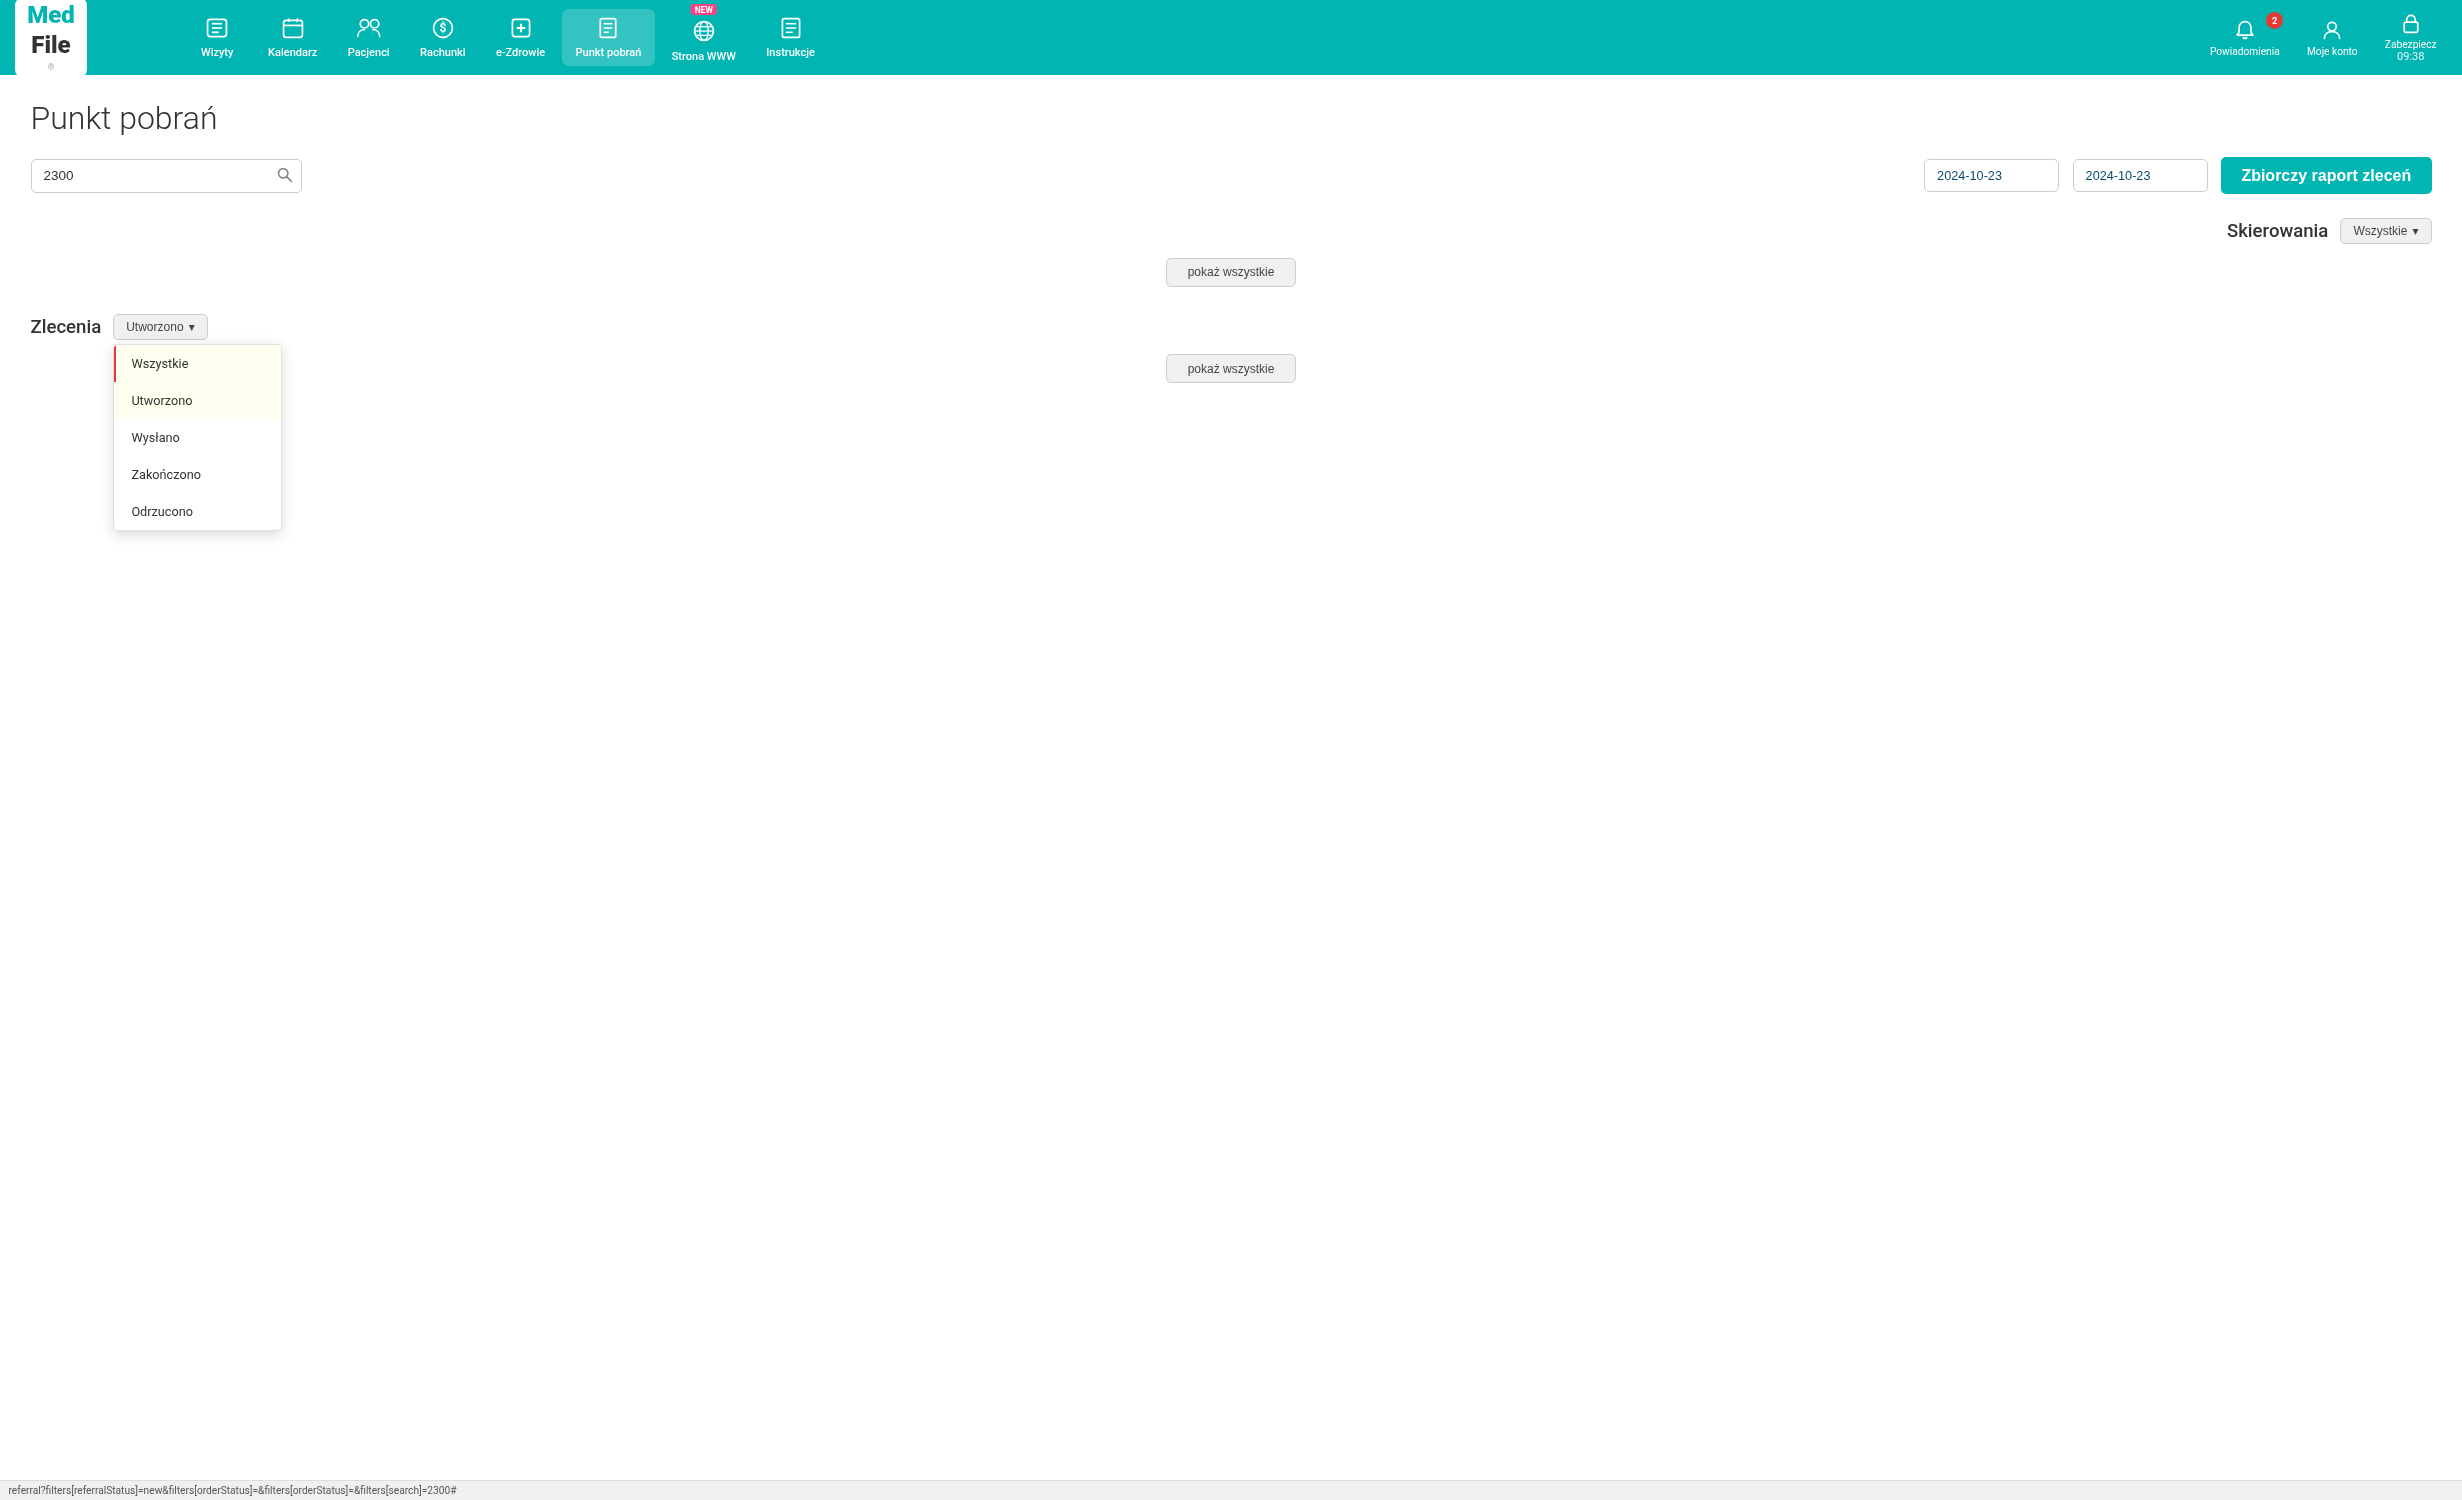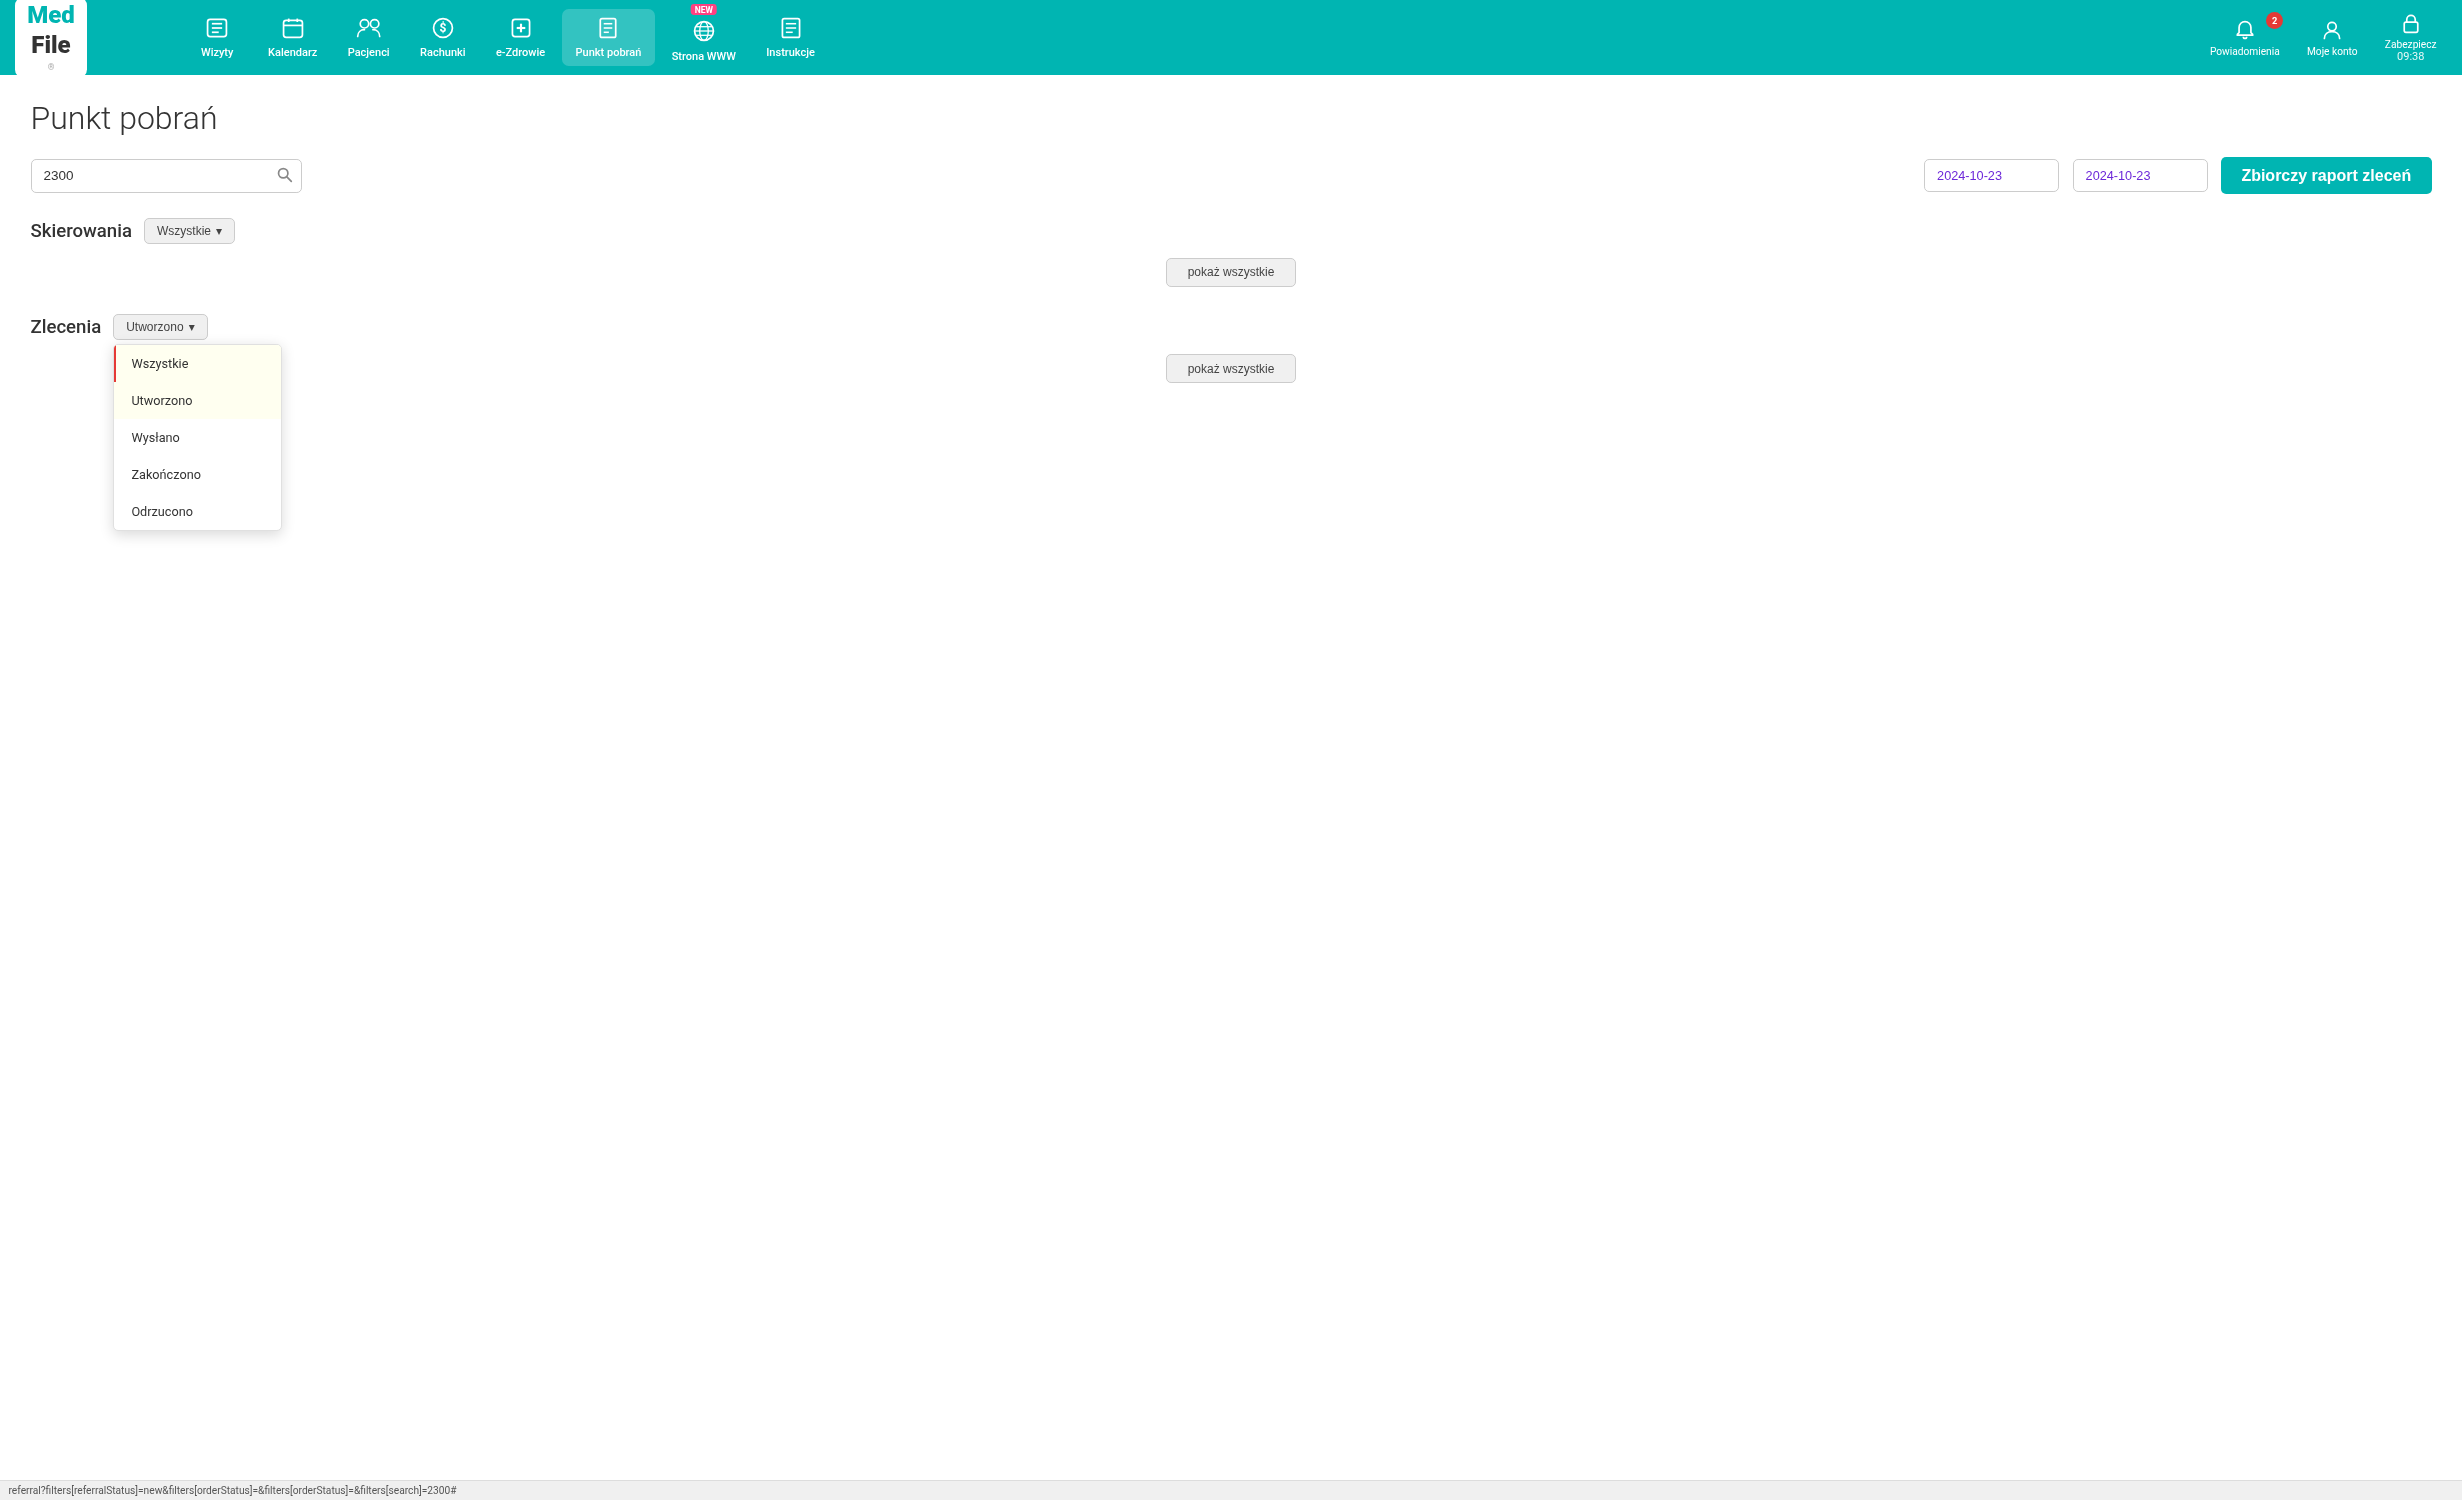--- a/index.html
+++ b/index.html
@@ -190,21 +190,21 @@
       cursor: pointer;
       color: #888;
       font-size: 15.2px;
     }
 
     .date-input {
       padding: 8.5px 12px;
       border: 1.3px solid #ccc;
       border-radius: 5.1px;
       font-size: 12.7px;
-      color: #6d28d9;
+      color: #0c4a6e;
       outline: none;
       width: 135px;
     }
 
     .date-spacer { flex: 1; }
 
     .btn-report {
       background: #00b5b2;
       color: white;
       border: none;
@@ -215,20 +215,21 @@
       cursor: pointer;
       white-space: nowrap;
     }
 
     
     .section-header {
       display: flex;
       align-items: center;
       gap: 12px;
       margin-bottom: 13.5px;
+      justify-content: flex-end;
     }
 
     .section-title {
       font-size: 18.6px;
       font-weight: 500;
       color: #333;
     }
 
     .filter-btn {
       background: #f0f0f0;

